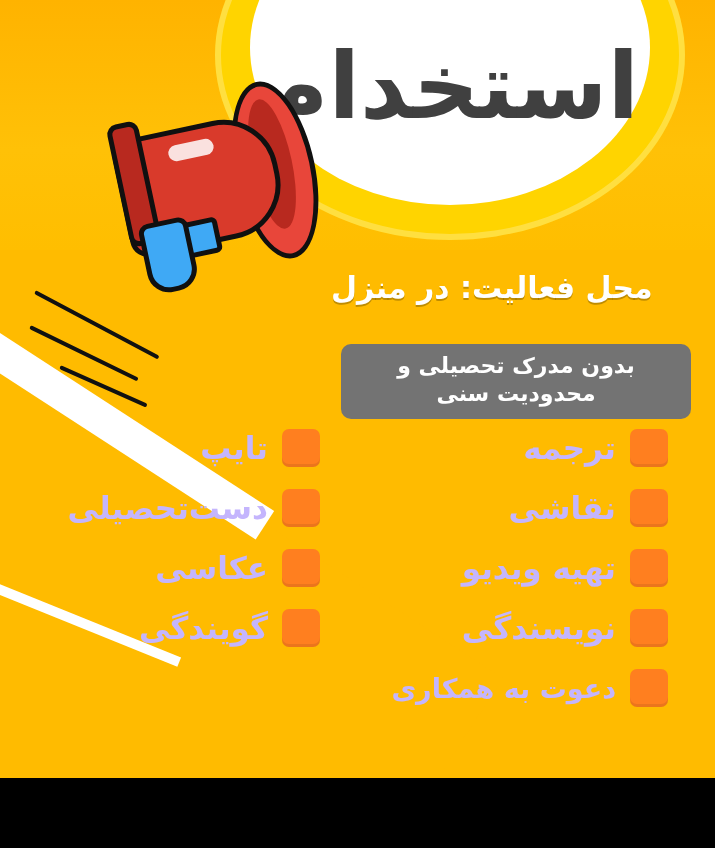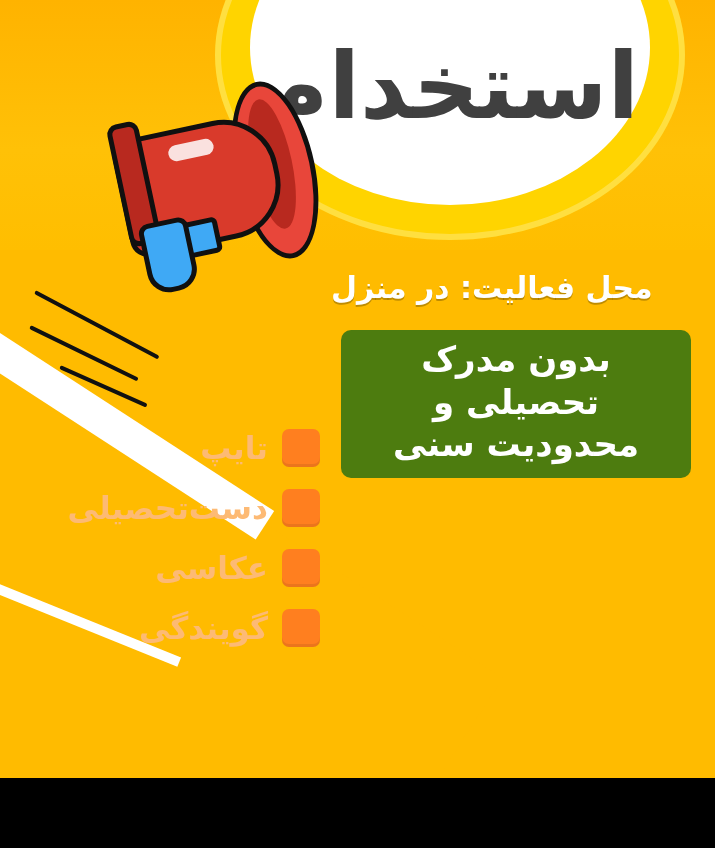--- a/index.html
+++ b/index.html
@@ -238,29 +238,29 @@
     font-size: 30px;
     font-weight: bold;
     color: #ffffff;
     direction: rtl;
     text-shadow: 0 2px 0 rgba(0,0,0,0.25);
     white-space: nowrap;
   }
   .no-req-box {
     position: absolute;
     right: 24px;
-    top: 330px;
+    top: 344px;
     width: 350px;
-    background: #4d7c0f;
+    background: #737373;
     border-radius: 10px;
     padding: 8px 10px 12px;
     box-sizing: border-box;
     text-align: center;
     color: #ffffff;
-    font-size: 34px;
+    font-size: 22px;
     font-weight: bold;
     line-height: 1.25;
     direction: rtl;
   }
 
   
   .columns {
     position: absolute;
     left: 0;
     top: 425px;
@@ -294,21 +294,21 @@
     width: 38px;
     height: 38px;
     background: #ff7f1f;
     border-radius: 7px;
     flex: 0 0 auto;
     box-shadow: inset 0 -3px 0 rgba(0,0,0,0.08);
   }
   .job-label {
     font-size: 31px;
     font-weight: bold;
-    color: #fdba74;
+    color: #c4b5fd;
     white-space: nowrap;
     direction: rtl;
   }
   .job-label.small { font-size: 27px; }
 </style>
 </head>
 <body>
 
 <div id="poster">
 
@@ -357,19 +357,41 @@
       <div class="job-item">
         <span class="bullet"></span>
         <span class="job-label">عکاسی</span>
       </div>
       <div class="job-item">
         <span class="bullet"></span>
         <span class="job-label">گویندگی</span>
       </div>
     </div>
 
+    <div class="col col-left">
+      <div class="job-item">
+        <span class="bullet"></span>
+        <span class="job-label">ترجمه</span>
+      </div>
+      <div class="job-item">
+        <span class="bullet"></span>
+        <span class="job-label">نقاشی</span>
+      </div>
+      <div class="job-item">
+        <span class="bullet"></span>
+        <span class="job-label">تهیه ویدیو</span>
+      </div>
+      <div class="job-item">
+        <span class="bullet"></span>
+        <span class="job-label">نویسندگی</span>
+      </div>
+      <div class="job-item">
+        <span class="bullet"></span>
+        <span class="job-label small">دعوت به همکاری</span>
+      </div>
+    </div>
 
   </div>
 
   <div class="bottom-fade"></div>
   <div class="black-strip"></div>
 
 </div>
 
 </body></html>

